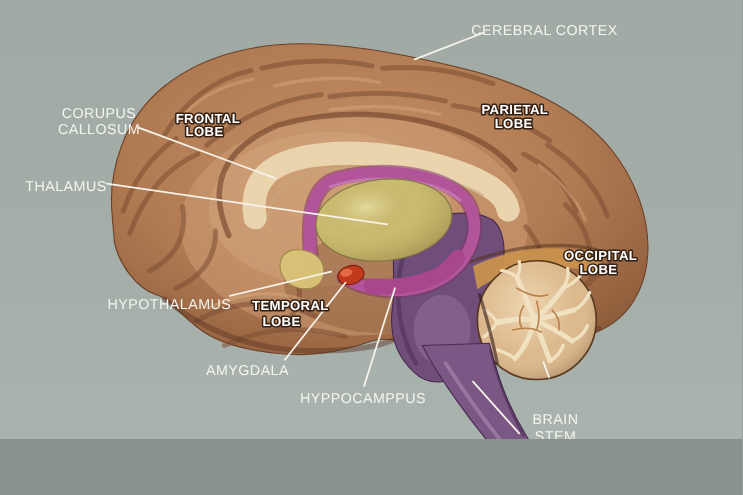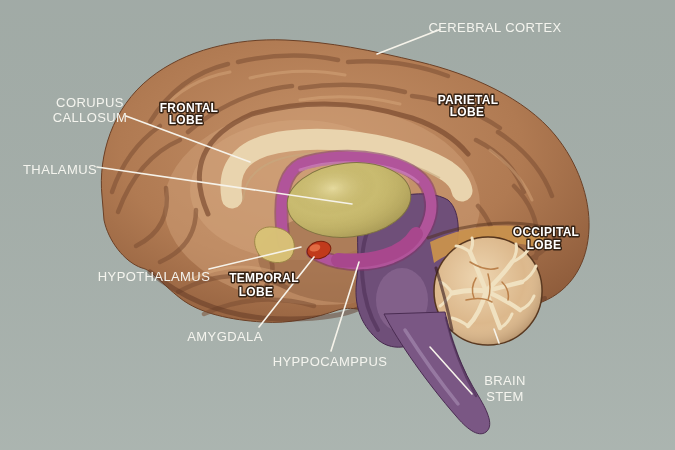--- a/index.html
+++ b/index.html
@@ -1,16 +1,16 @@
 <!DOCTYPE html>
 <html><head>
 <meta charset="utf-8">
 <style>
   html,body{margin:0;padding:0;background:#889390;}
-  .stage{position:relative;width:675px;height:450px;overflow:hidden;
+  .stage{position:relative;width:675px;height:399px;overflow:hidden;
          font-family:"Liberation Sans",sans-serif;}
   svg{display:block;}
   text{font-family:"Liberation Sans",sans-serif;}
   .plain-label{fill:#f4f4ee;font-size:13px;letter-spacing:.4px;}
   .bold-label{fill:#ffffff;font-size:12px;font-weight:bold;letter-spacing:.3px;
               stroke:#342113;stroke-width:2.8px;paint-order:stroke;stroke-linejoin:round;}
 </style>
 </head>
 <body>
 

